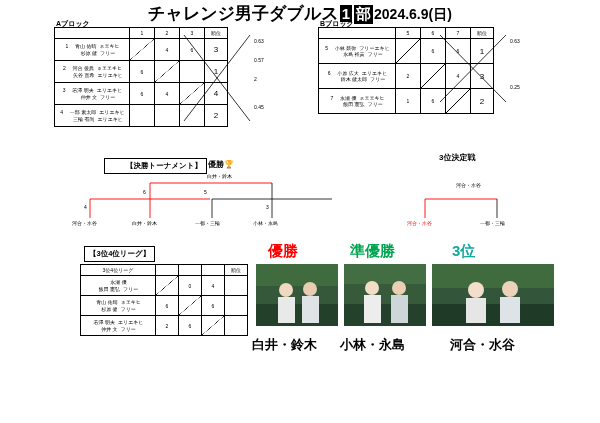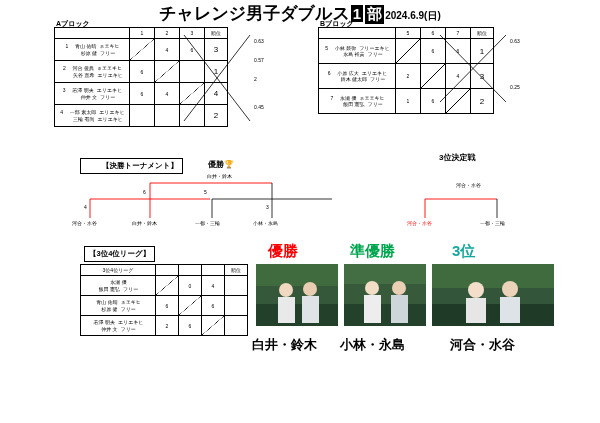--- a/index.html
+++ b/index.html
@@ -9,21 +9,21 @@
     color:#000;position:relative;overflow:hidden;
   }
   .title{
     position:absolute;left:0;top:2px;width:600px;text-align:center;
     font-size:17px;font-weight:bold;letter-spacing:0px;white-space:nowrap;
   }
   .title .badge{
     display:inline-block;background:#000;color:#fff;padding:0 2px;margin:0 1px;
     font-size:15px;
   }
-  .title .date{font-size:10px;}
+  .title .date{font-size:14px;}
 
   
   table.rr{border-collapse:collapse;font-size:5px;}
   table.rr td{border:1px solid #000;text-align:center;vertical-align:middle;}
   .blk-label{font-size:7px;font-weight:bold;}
 
   .namecell{font-size:5px;line-height:1.25;text-align:left;padding-left:2px;white-space:nowrap;}
   .namecell .aff{margin-left:3px;}
 
   .diag{position:relative;}
@@ -180,21 +180,21 @@
     <td>1</td>
     <td>6</td>
     <td class="diag"></td>
     <td style="font-size:8px;">2</td>
   </tr>
 </tbody>
   </table>
 <div class="outside" style="position:absolute;left:510px;top:38px;">0.63</div>
 <div class="outside" style="position:absolute;left:510px;top:84px;">0.25</div>
 
-<div style="position:absolute;left:80px;top:158px;padding-left:21px;" class="sec-label">【決勝トーナメント】</div>
+<div style="position:absolute;left:104px;top:158px;padding-left:21px;" class="sec-label">【決勝トーナメント】</div>
 <div style="position:absolute;left:208px;top:159px;" class="plain-label"><span>優勝</span><span>🏆</span></div>
 <div style="position:absolute;left:207px;top:173px;" class="tiny">白井・鈴木</div>
 
 <svg width="600" height="423" style="pointer-events:none;">
 
   <line class="lnr" x1="150" y1="183" x2="272" y2="183"></line>
   <line class="lnr" x1="150" y1="183" x2="150" y2="199"></line>
   <line class="ln" x1="272" y1="183" x2="272" y2="199"></line>
 
   <line class="lnr" x1="90" y1="199" x2="210" y2="199"></line>

